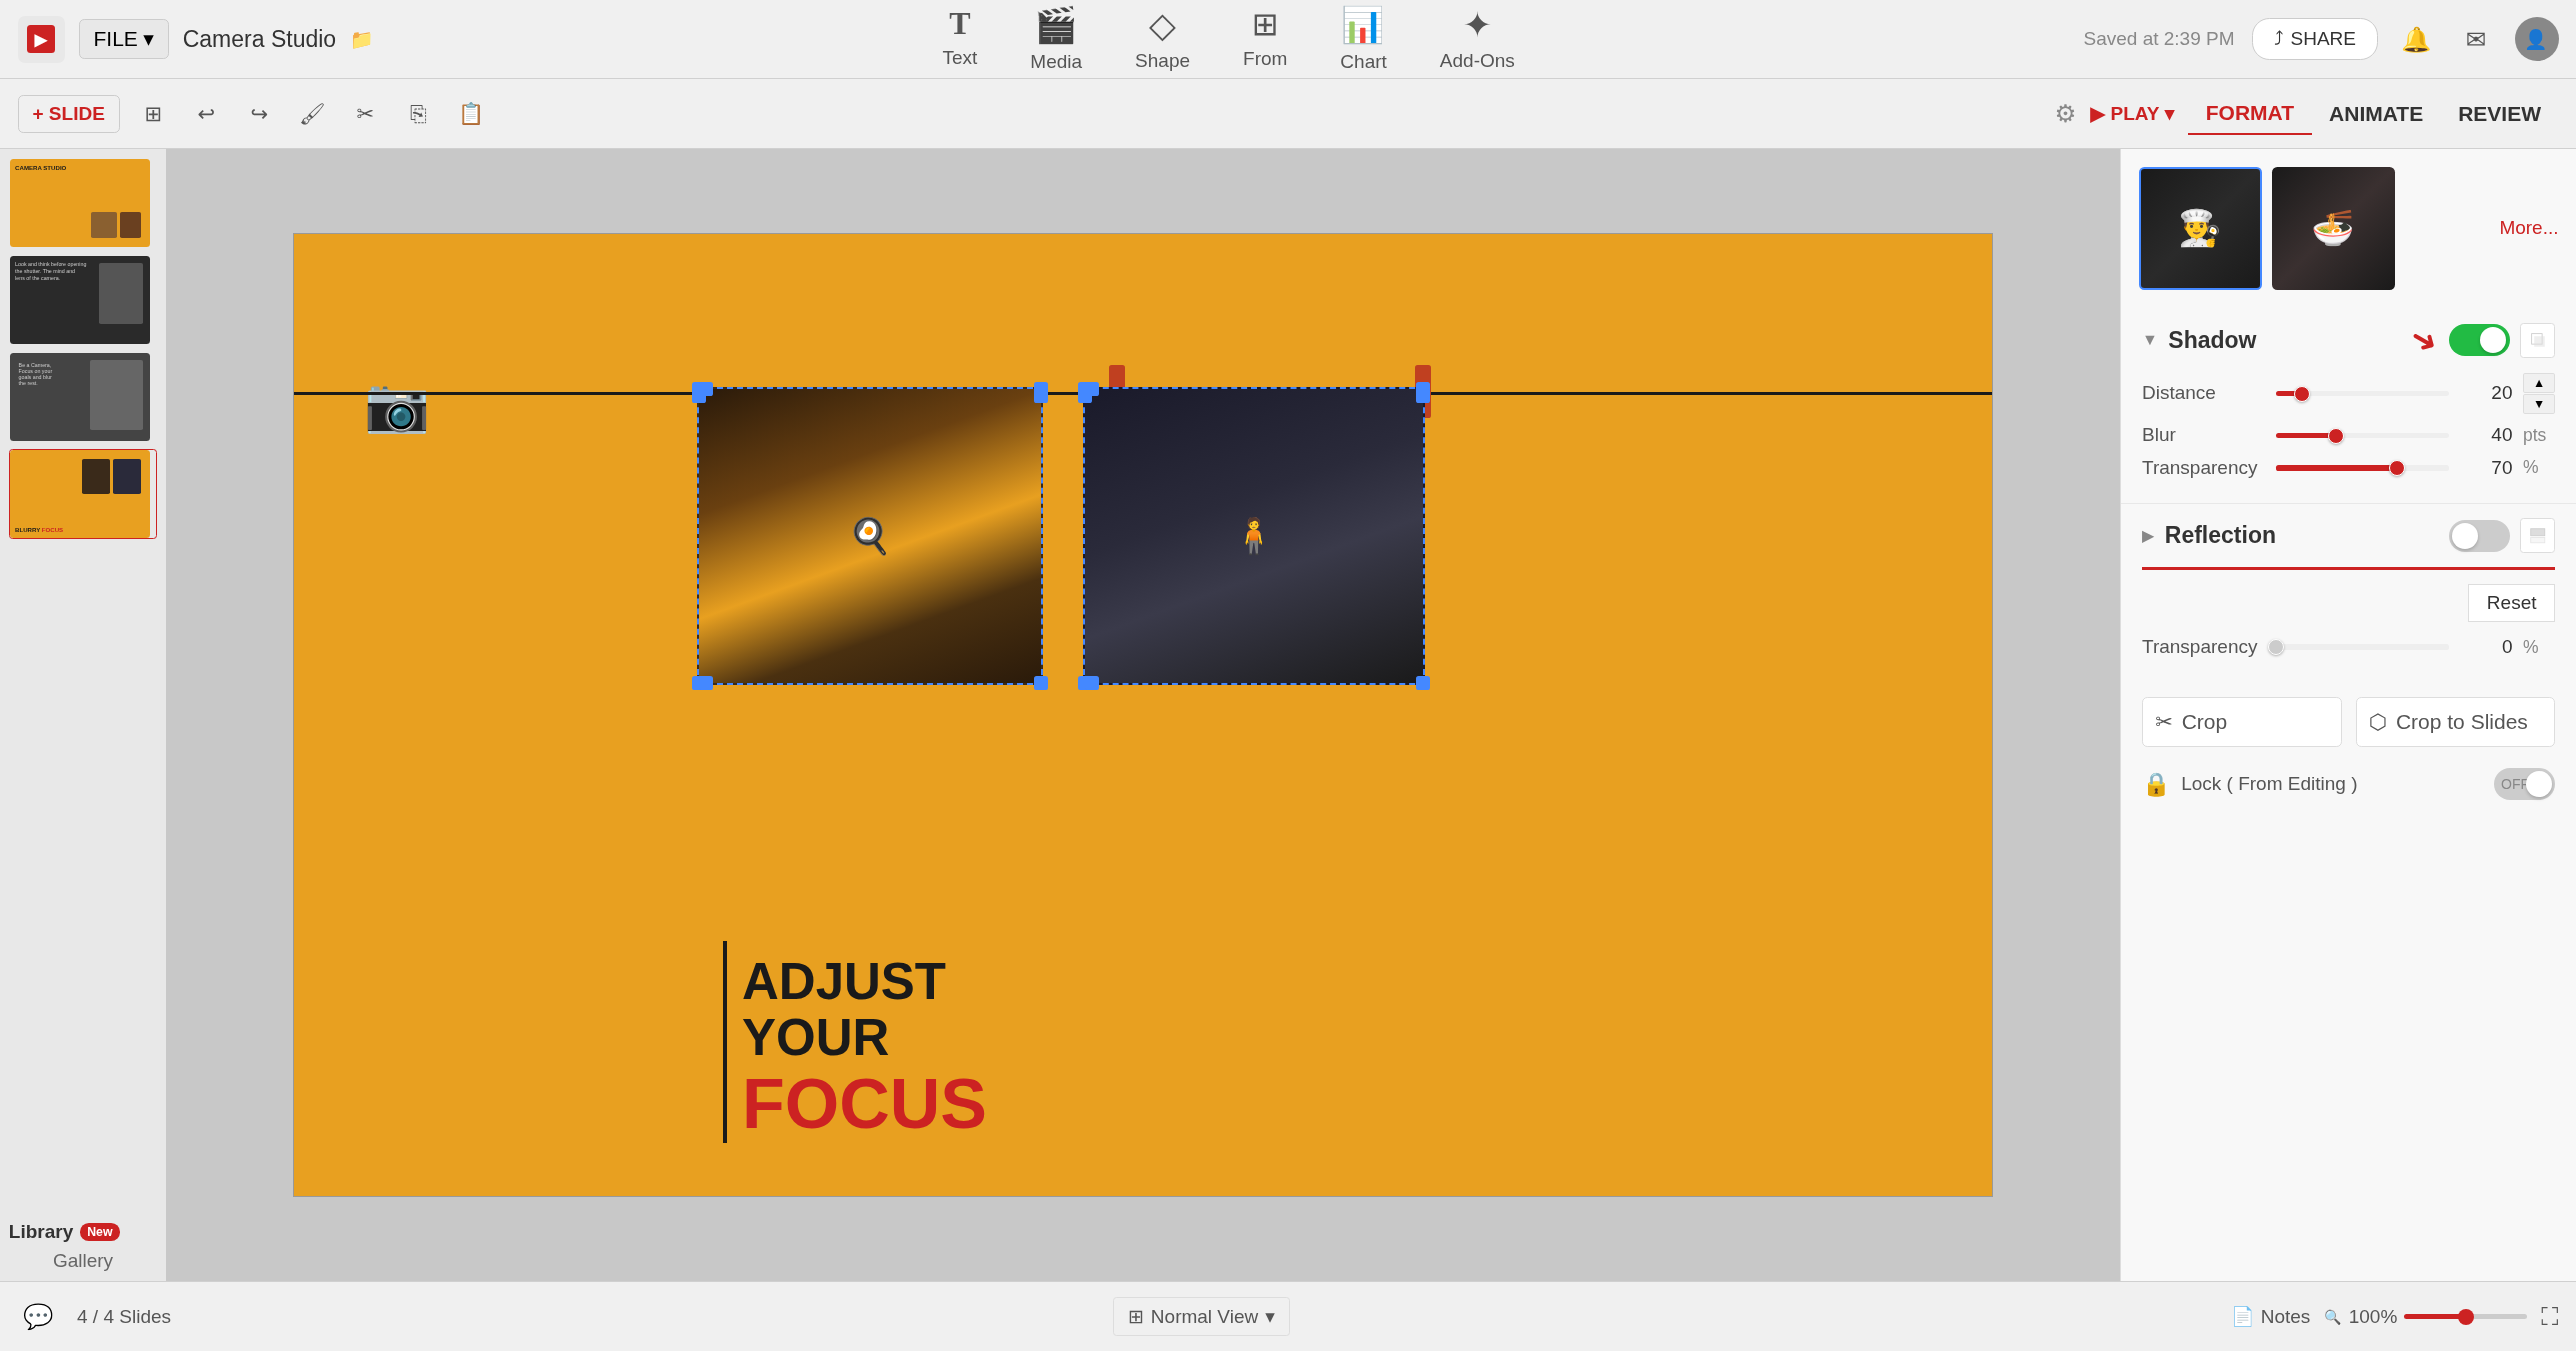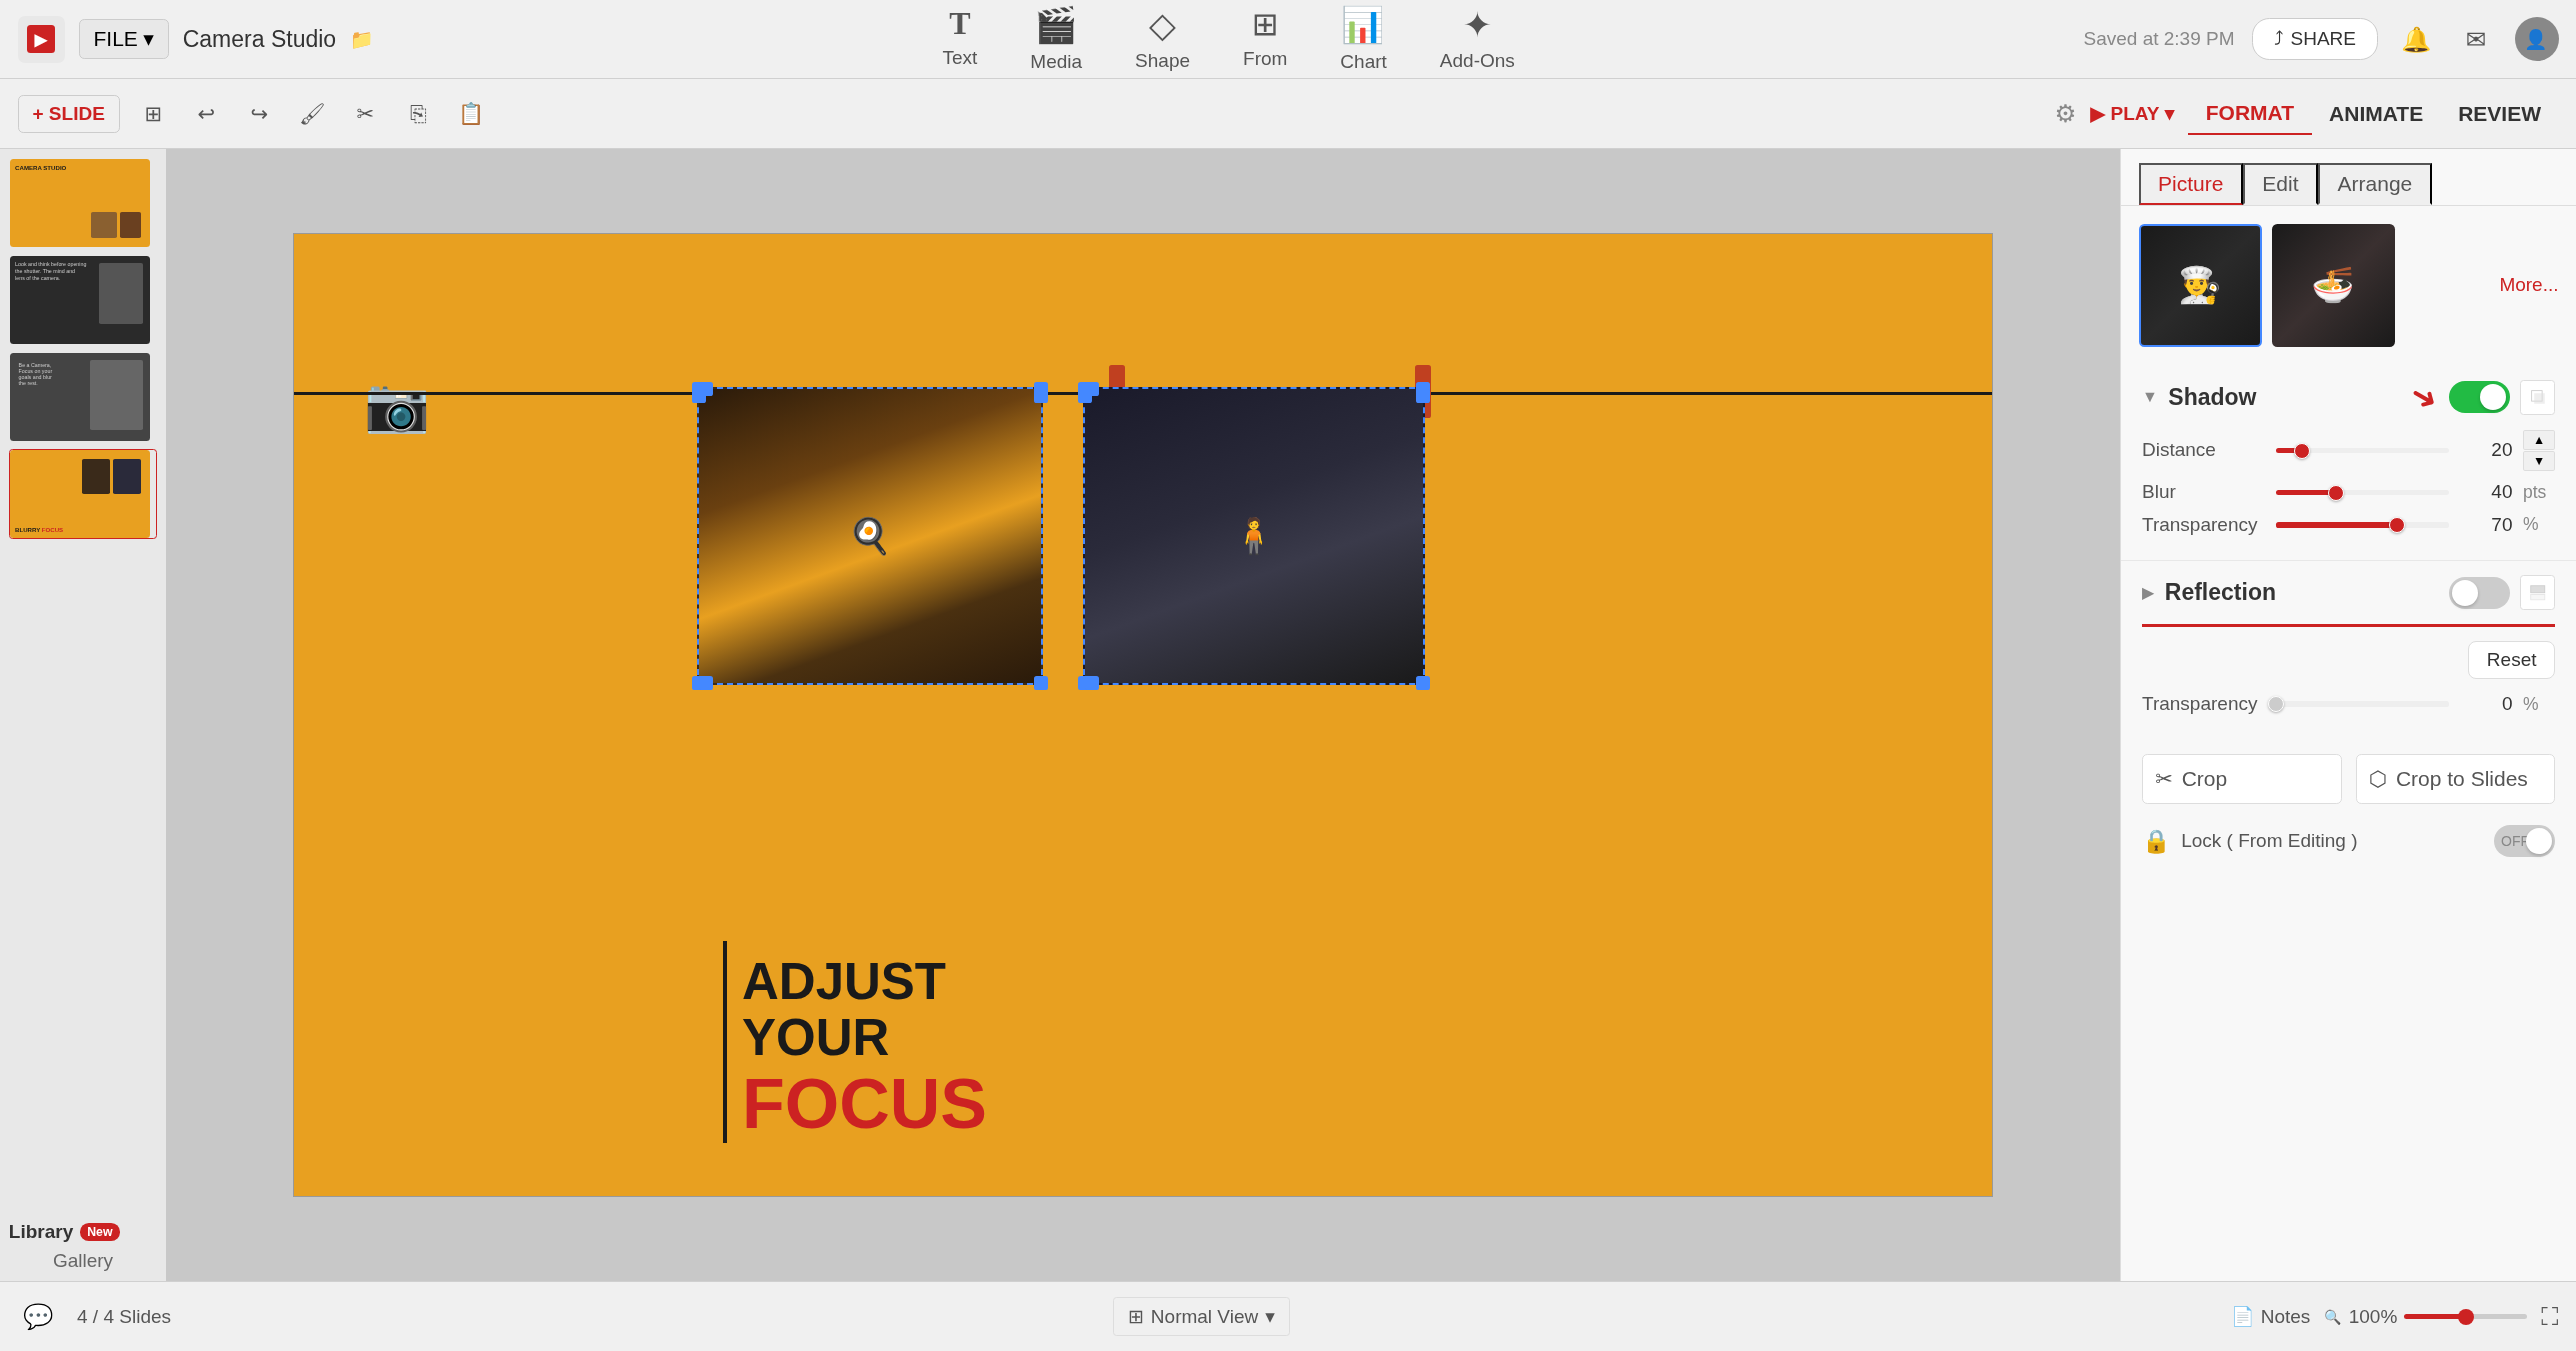--- a/index.html
+++ b/index.html
@@ -266,25 +266,20 @@
           <div>ADJUST</div>
           <div>YOUR</div>
           <div style="font-size:70px;color:#cc2222;font-weight:900;">FOCUS</div>
         </div>
       </div>
     </div>
   </div>
 
   <div class="right-panel">
 
-    <div class="right-panel-tabs">
-      <button class="rpanel-tab active">Picture</button>
-      <button class="rpanel-tab">Edit</button>
-      <button class="rpanel-tab">Arrange</button>
-    </div>
 
     <div class="picture-previews">
       <div class="pic-thumb pic-thumb-active" style="background:linear-gradient(135deg,#1a1a1a 0%,#2a2a2a 50%,#1a1a1a 100%);">
         <span style="font-size:35px;">👨‍🍳</span>
       </div>
       <div class="pic-thumb" style="background:linear-gradient(135deg,#1a1a1a 0%,#3a3030 50%,#1a1a1a 100%);">
         <span style="font-size:35px;">🍜</span>
       </div>
       <span class="more-link">More...</span>
     </div>
@@ -354,21 +349,21 @@
           <svg width="17.5" height="17.5" viewBox="0 0 20 20">
             <rect x="2" y="2" width="16" height="8" fill="#ddd" stroke="#ccc"></rect>
             <rect x="2" y="12" width="16" height="6" fill="#eee" opacity="0.5" stroke="#ccc"></rect>
           </svg>
         </div>
       </div>
 
       <div style="height:2.6px;background:#cc2222;margin-bottom:14px;"></div>
 
       <div style="display:flex;justify-content:flex-end;margin-bottom:14px;">
-        <button style="background:white;border:0.9px solid #ddd;border-radius:8px;padding:7px 17.5px;font-size:19px;cursor:pointer;color:#333;">Reset</button>
+        <button style="background:white;border:0.9px solid #ddd;border-radius:0;padding:7px 17.5px;font-size:19px;cursor:pointer;color:#333;">Reset</button>
       </div>
 
       <div class="slider-row">
         <span class="slider-label">Transparency</span>
         <div class="slider-track" style="flex:1;height:5.3px;background:#eee;border-radius:2.6px;position:relative;">
           <div style="width:0%;height:100%;background:#cc2222;border-radius:2.6px;"></div>
           <div style="width:16px;height:16px;border-radius:50%;background:#ccc;position:absolute;top:-5.3px;left:calc(0% - 8px);border:1.8px solid white;box-shadow:0 0.9px 2.6px rgba(0,0,0,0.3);"></div>
         </div>
         <span style="font-size:19px;color:#333;width:53px;text-align:right;">0</span>
         <span style="font-size:17.5px;color:#888;width:32px;">%</span>

